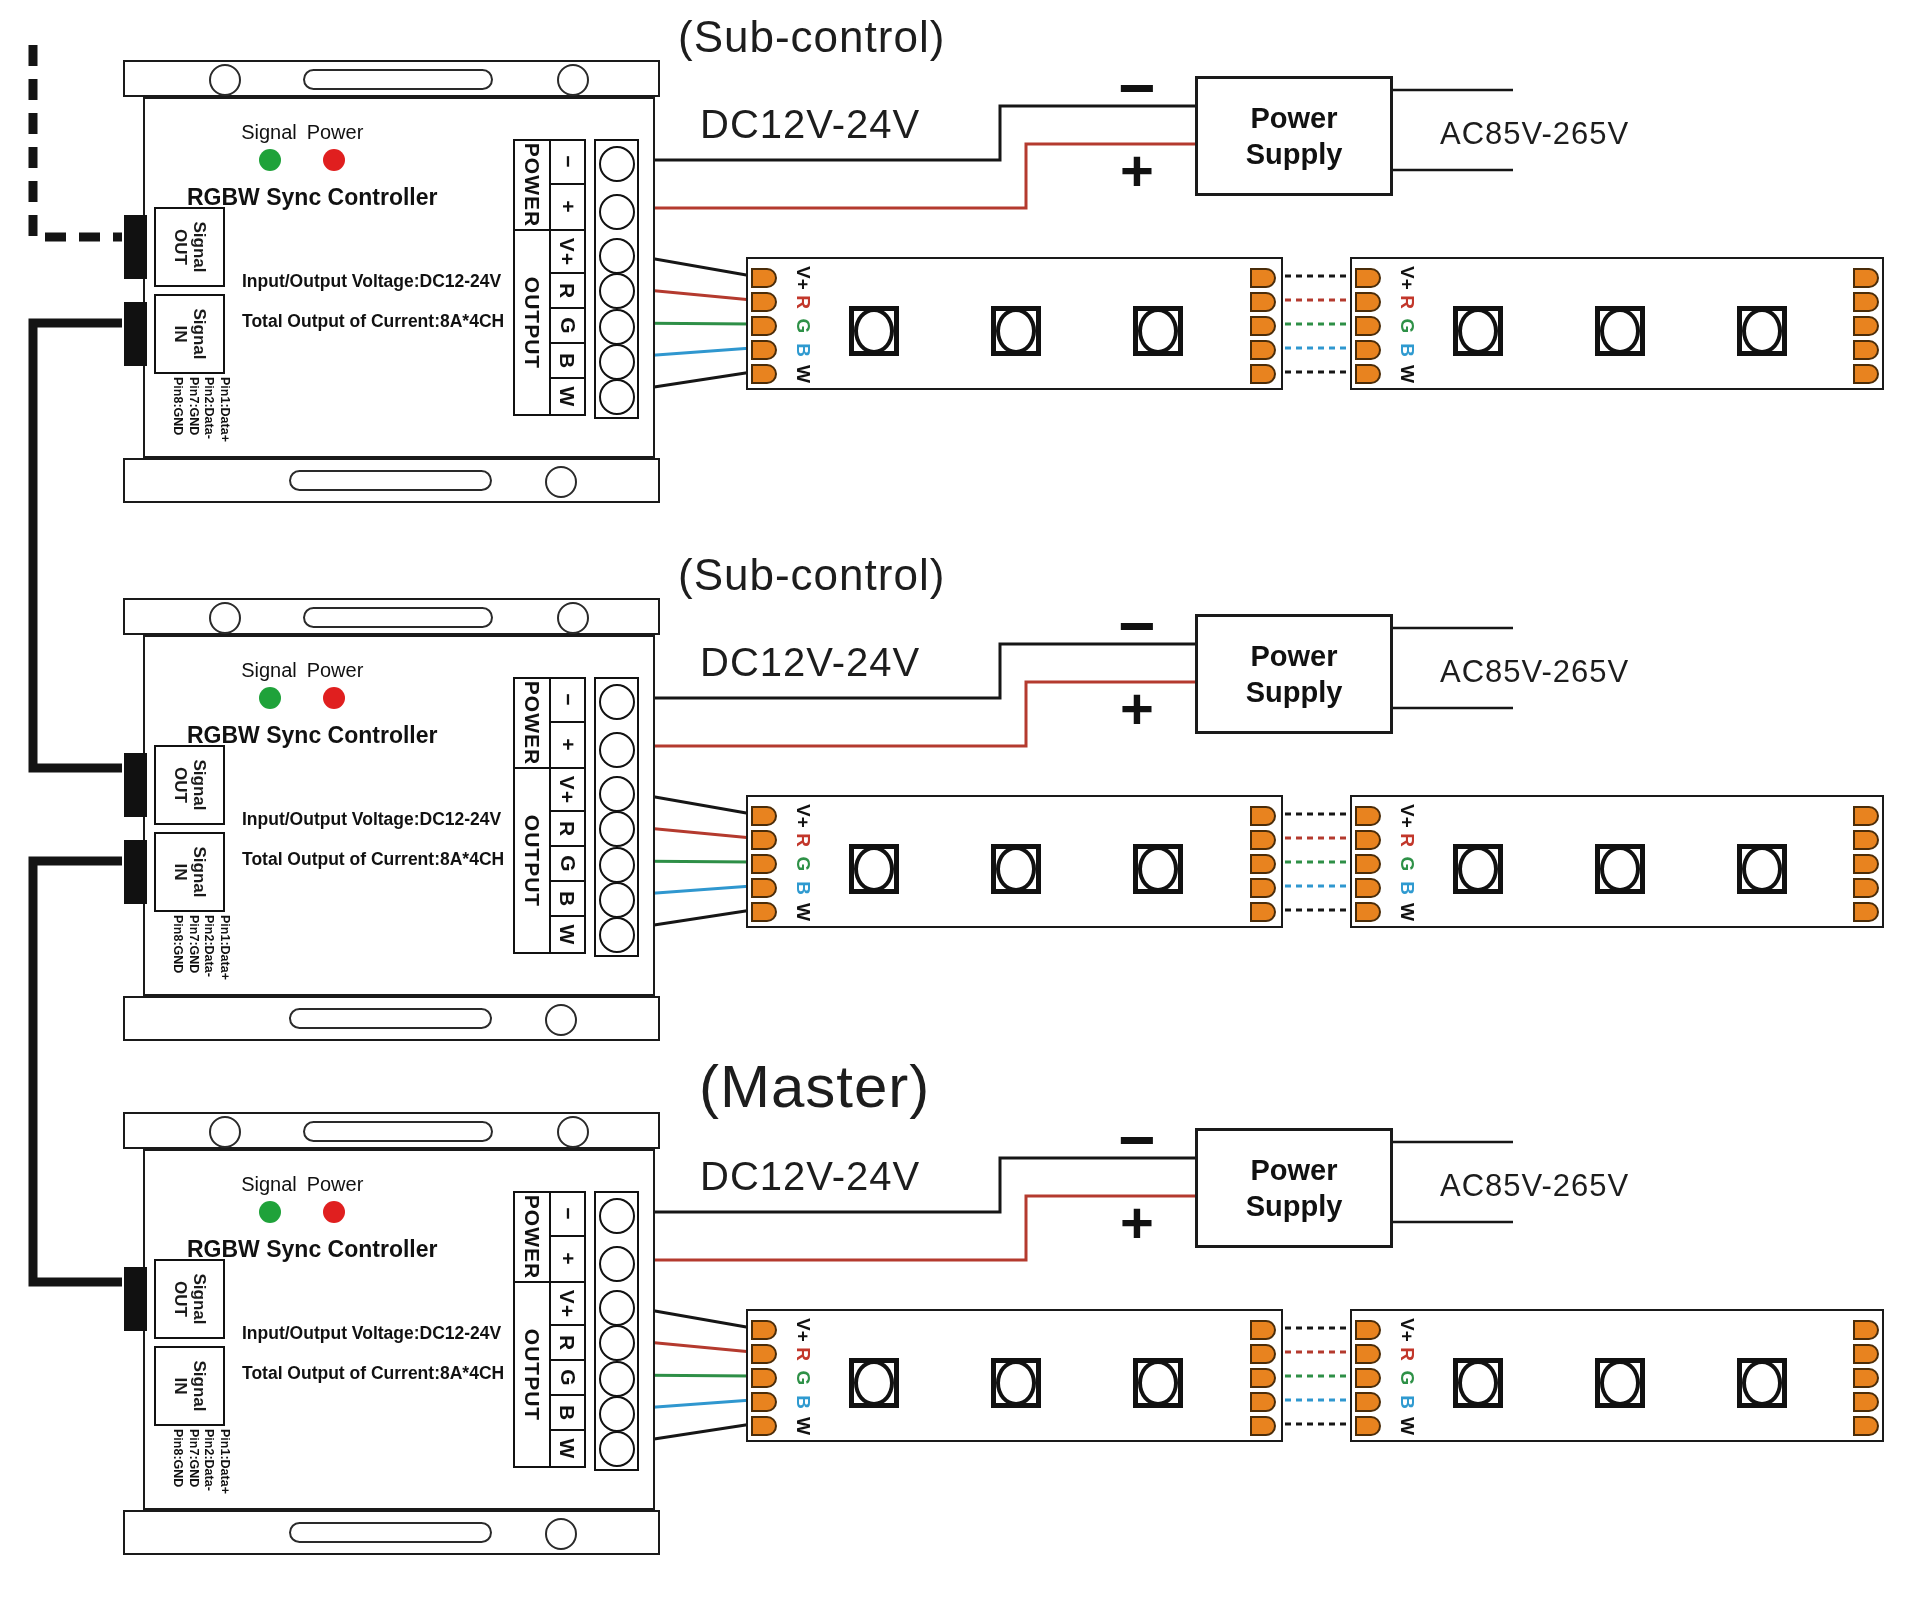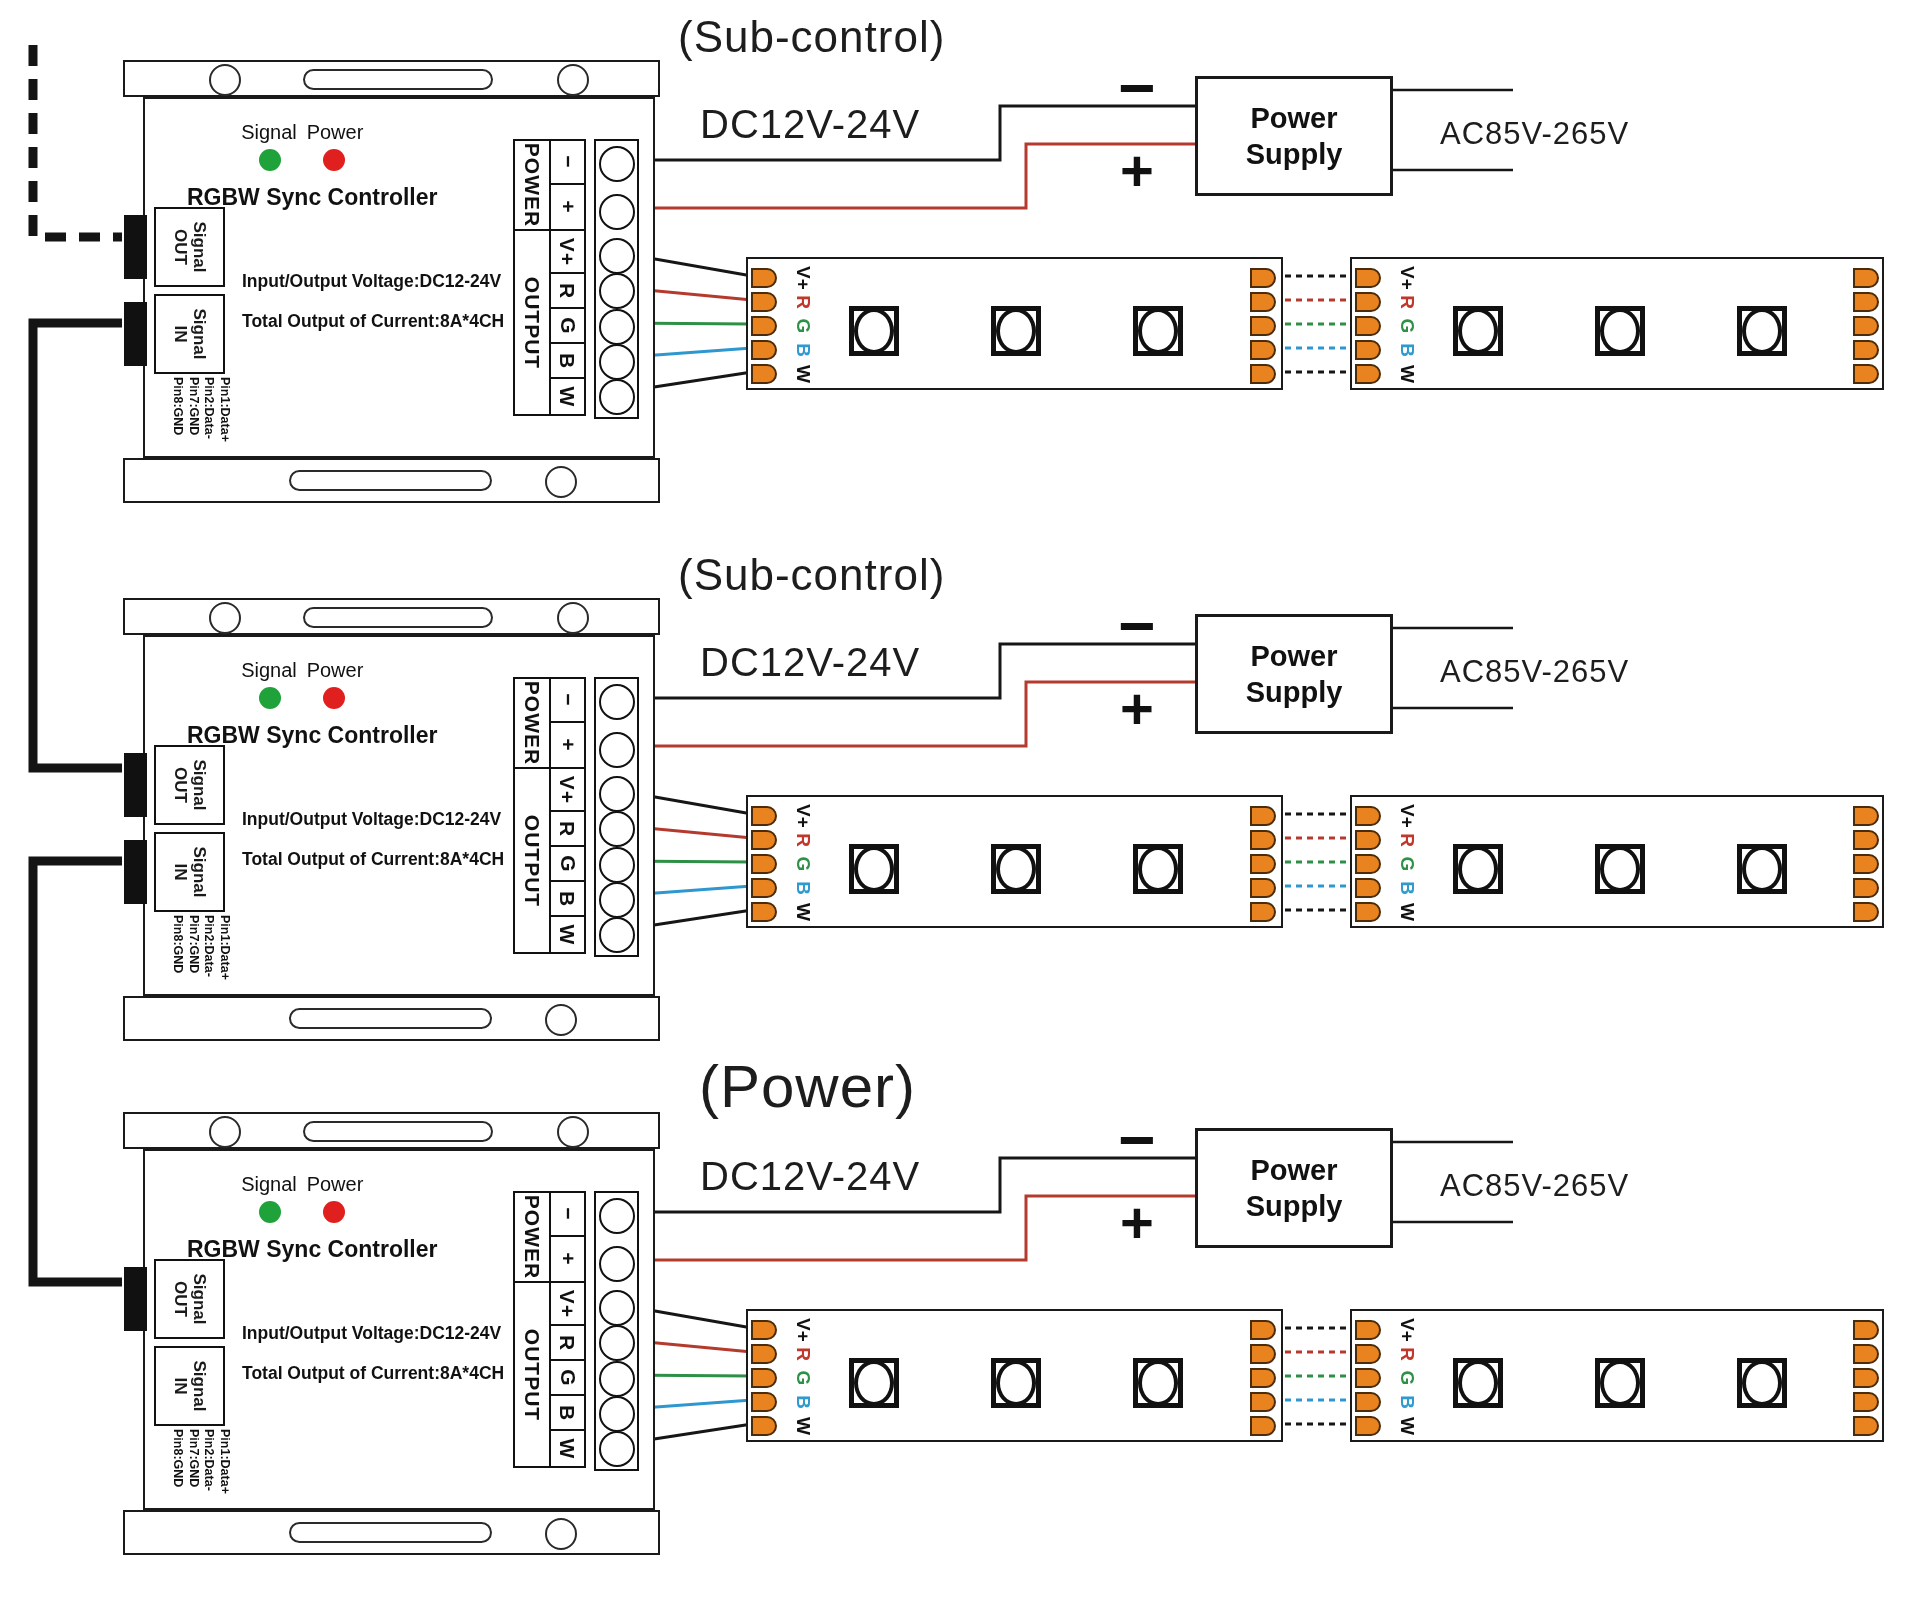--- a/index.html
+++ b/index.html
@@ -432,21 +432,21 @@
           <div class="lens"></div>
         </div>
       <div class="abs pad" style="left:501px;top:9px;"></div>
       <div class="abs pad" style="left:501px;top:33px;"></div>
       <div class="abs pad" style="left:501px;top:57px;"></div>
       <div class="abs pad" style="left:501px;top:81px;"></div>
       <div class="abs pad" style="left:501px;top:105px;"></div>
     </div>
   </div>
     <div class="section" style="top: 1112px;">
-    <div class="abs sec-title master" style="left: 699px; top: -60px;">(Power)</div>
+    <div class="abs sec-title master" style="left: 699px; top: -60px;">(Master)</div>
     <div class="abs dc-label" style="left:700px;top:42px;">DC12V-24V</div>
 
     <div class="abs" style="left:123px;top:0;width:537px;height:443px;">
       <div class="abs flange" style="left:0;top:0;width:537px;height:37px;">
         <div class="abs screw" style="left:84px;top:2px;"></div>
         <div class="abs slot" style="left:178px;top:7px;width:190px;"></div>
         <div class="abs screw" style="left:432px;top:2px;"></div>
       </div>
 
       <div class="abs body" style="left:20px;top:37px;width:512px;height:361px;">

